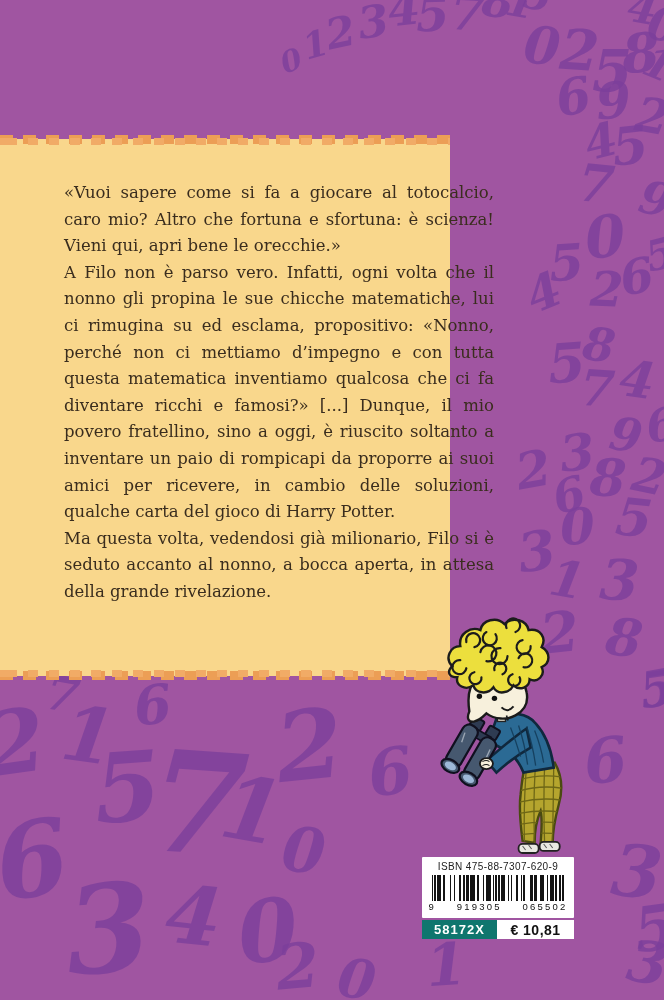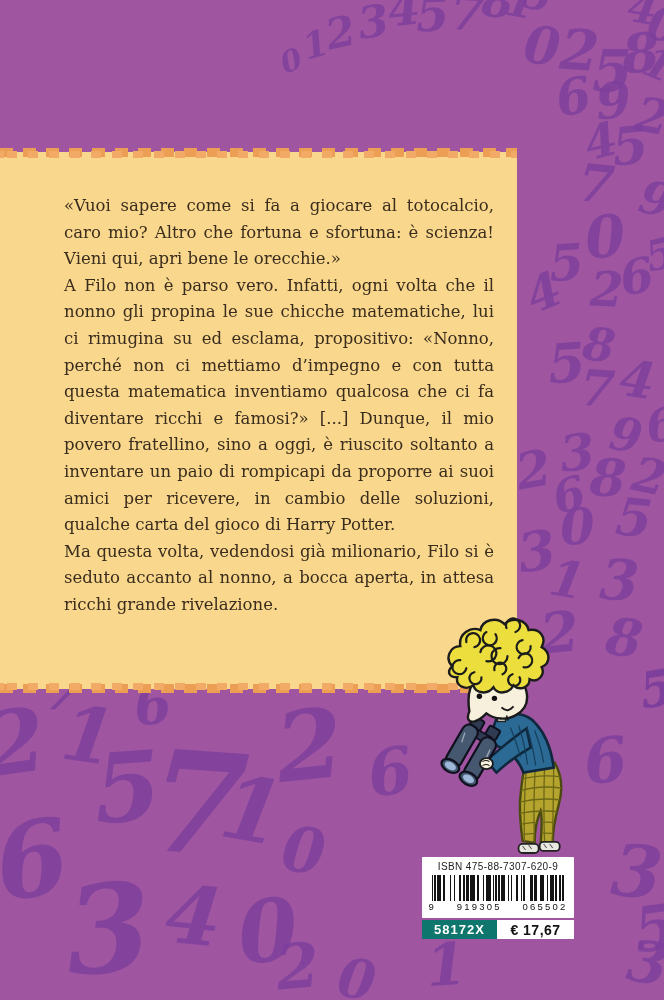--- a/index.html
+++ b/index.html
@@ -12,21 +12,21 @@
   .digits-layer{position:absolute;inset:0;}
   .bgd{
     position:absolute;
     font-family:"DejaVu Serif",serif;
     font-style:italic;font-weight:bold;
     color:#7c3f9b;opacity:.78;line-height:1;
     transform-origin:center;user-select:none;
   }
   
   .blurb-box{
-    position:absolute;left:0;top:152px;width:517px;height:537px;
+    position:absolute;left:0;top:139px;width:450px;height:537px;
     background:#f9d78c;
   }
   .stitch{
     position:absolute;left:0;right:0;height:9px;
     background:repeating-linear-gradient(90deg,#ec9e55 0 13px,transparent 13px 23px);
   }
   .stitch.s2{height:7px;background:repeating-linear-gradient(90deg,#f1ab66 0 10px,transparent 10px 21px);background-position:7px 0;}
   .stitch.top{top:-4px;}
   .stitch.top.s2{top:-1px;}
   .stitch.bottom{bottom:-4px;}
@@ -157,21 +157,21 @@
     </div>
 
   <div class="blurb-box">
     <div class="stitch top"></div>
     <div class="stitch top s2"></div>
     <div class="stitch bottom"></div>
     <div class="stitch bottom s2"></div>
     <div class="blurb-text">
       <p>«Vuoi sapere come si fa a giocare al totocalcio, caro mio? Altro che fortuna e sfortuna: è scienza! Vieni qui, apri bene le orecchie.»</p>
       <p>A Filo non è parso vero. Infatti, ogni volta che il nonno gli propina le sue chicche matematiche, lui ci rimugina su ed esclama, propositivo: «Nonno, perché non ci mettiamo d’impegno e con tutta questa matematica inventiamo qualcosa che ci fa diventare ricchi e famosi?» [...] Dunque, il mio povero fratellino, sino a oggi, è riuscito soltanto a inventare un paio di rompicapi da proporre ai suoi amici per ricevere, in cambio delle soluzioni, qualche carta del gioco di Harry Potter.</p>
-      <p>Ma questa volta, vedendosi già milionario, Filo si è seduto accanto al nonno, a bocca aperta, in attesa ricchi grande rivelazione.</p>
+      <p>Ma questa volta, vedendosi già milionario, Filo si è seduto accanto al nonno, a bocca aperta, in attesa della grande rivelazione.</p>
     </div>
   </div>
 
   <svg class="boy" viewBox="0 0 165 245">
 
     <g>
       <defs>
         <clipPath id="pantsClip">
           <path d="M102 154 L132 148 C140 162 140 176 136 190 C132 205 130 218 130 228 L118 228 C119 215 120 205 118 196 C114 205 112 216 112 228 L100 226 C98 210 96 195 98 180 C99 170 100 160 102 154 Z"></path>
         </clipPath>
@@ -351,16 +351,16 @@
       </div>
     <div class="bar-digits">
       <span>9</span>
       <span>919305</span>
       <span>065502</span>
     </div>
   </div>
 
   <div class="price-band">
     <div class="code-cell">58172X</div>
-    <div class="price-cell">€ 17,67</div>
+    <div class="price-cell">€ 10,81</div>
   </div>
 
 </div>
 
 </body></html>

